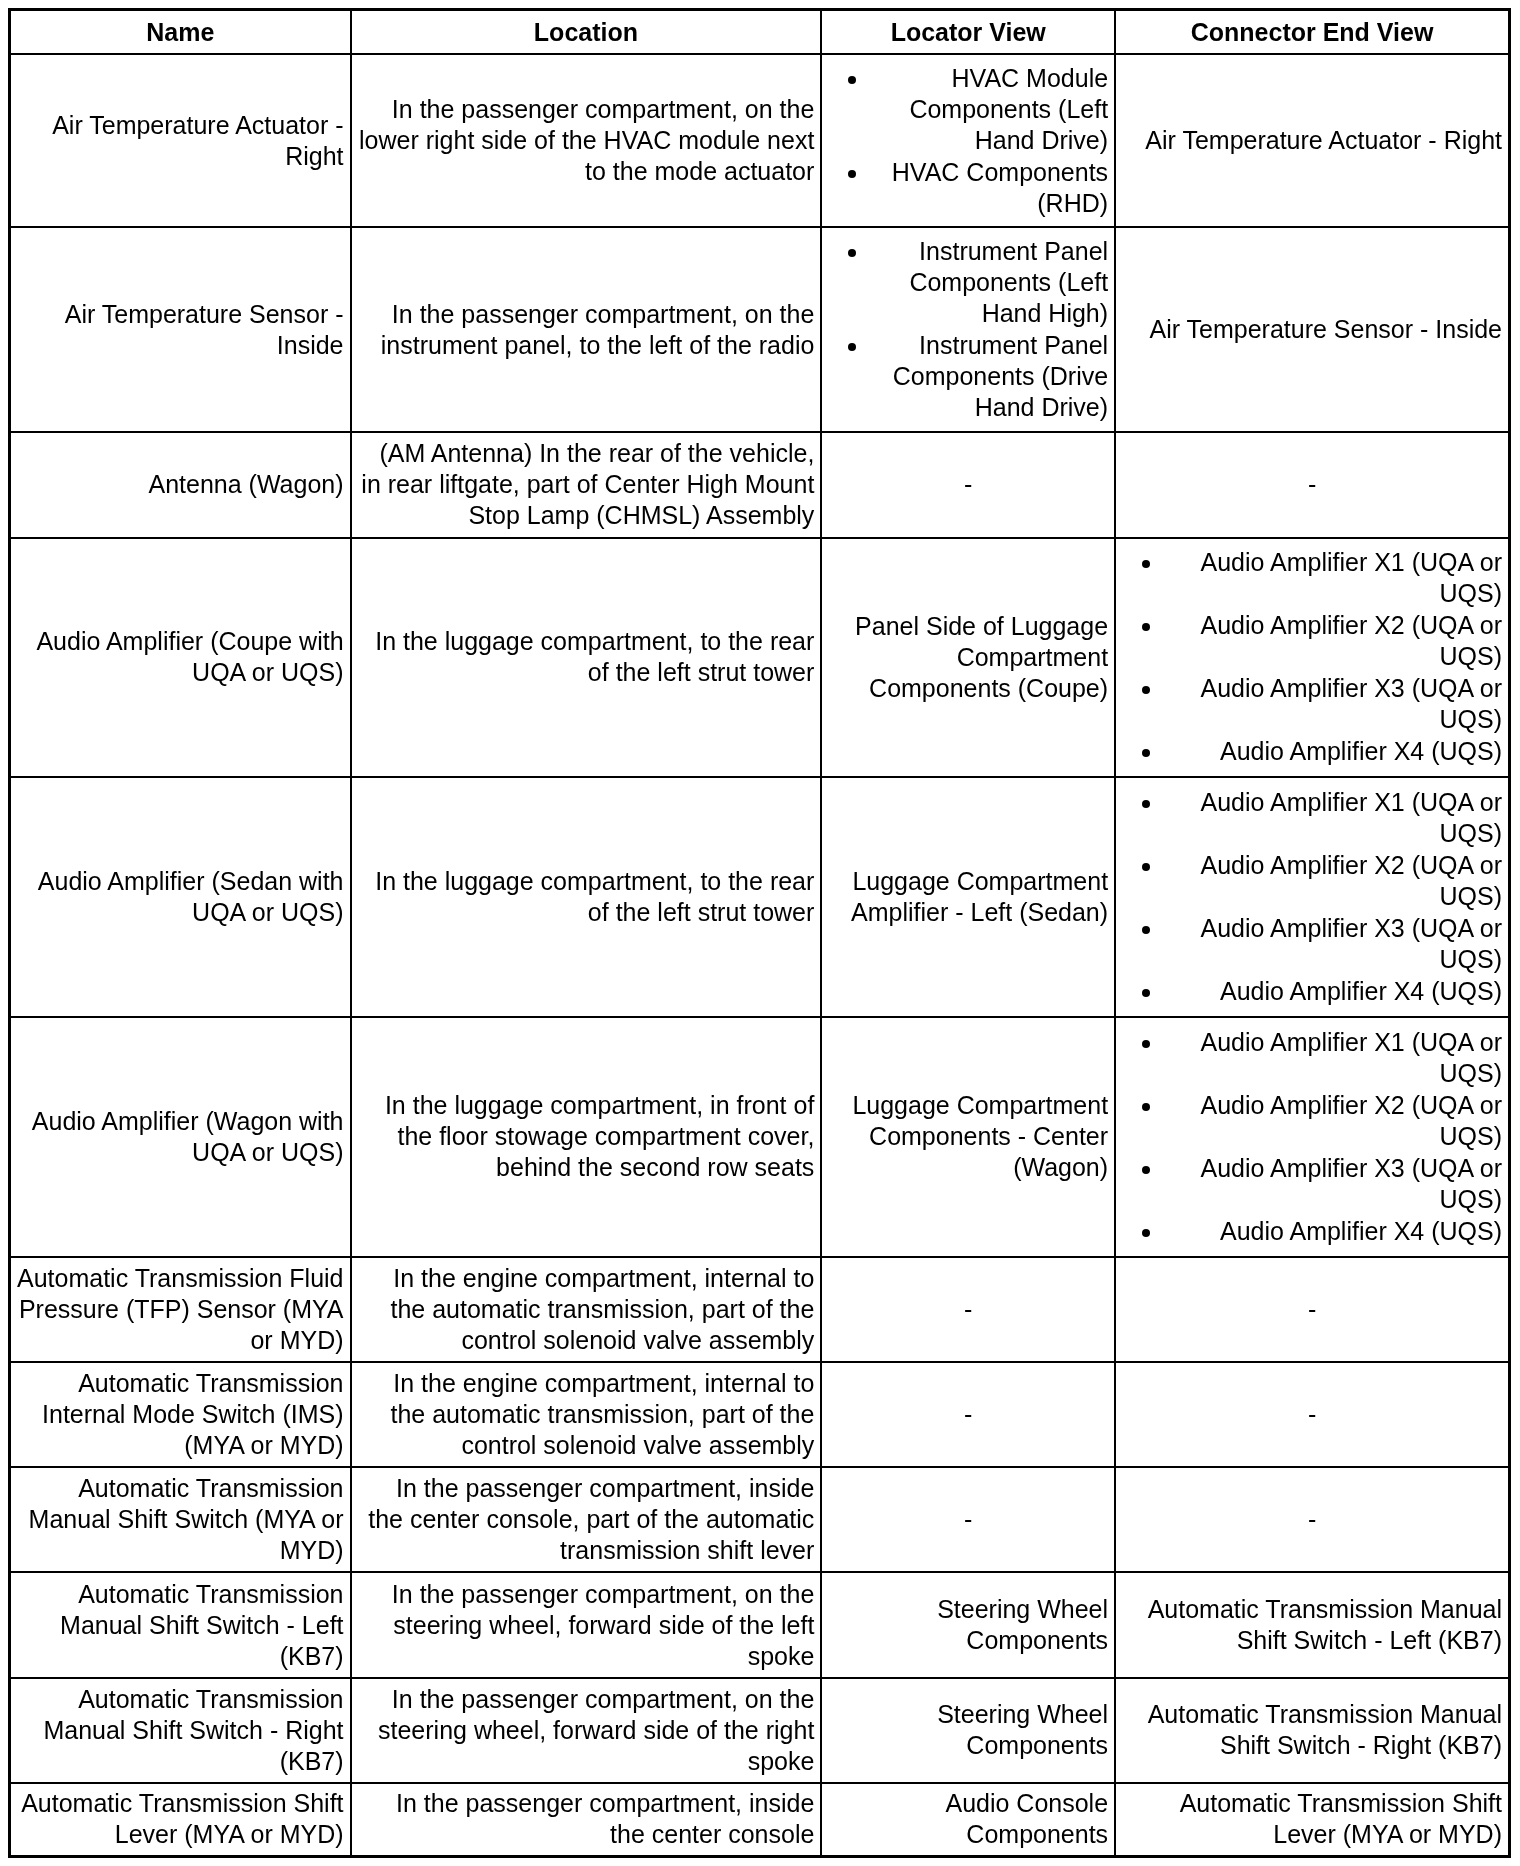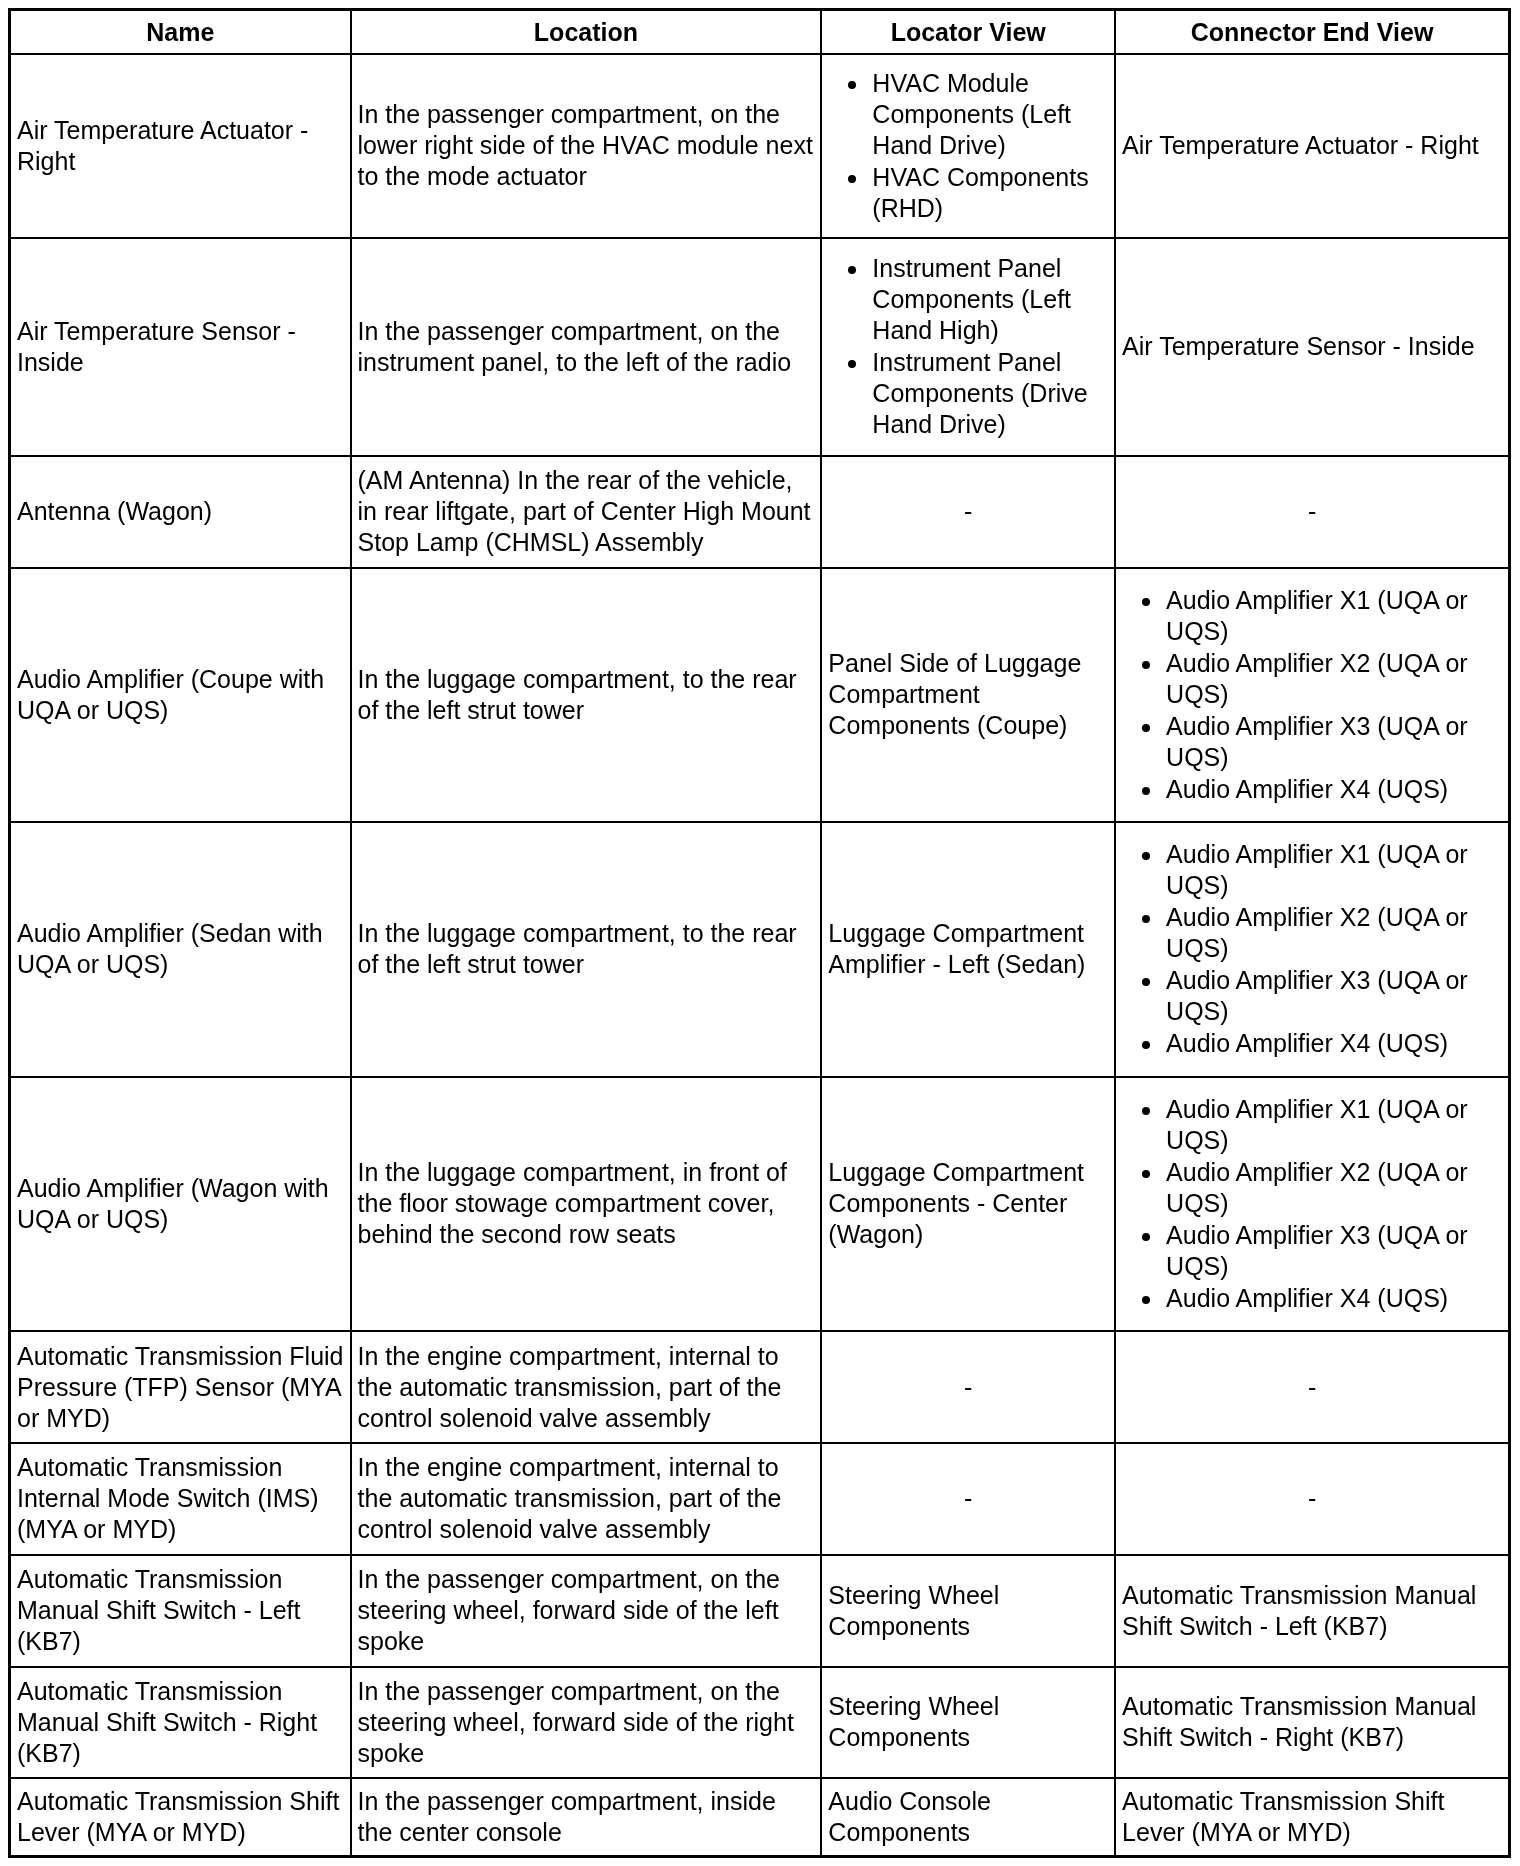--- a/index.html
+++ b/index.html
@@ -31,21 +31,21 @@
     vertical-align: middle;
     padding: 3px 6px;
     word-wrap: break-word;
   }
   th {
     text-align: center;
     font-weight: bold;
     padding: 4px 4px;
     height: 34px;
   }
-  td.cell-text { text-align: left; border-radius: 17px; }
+  td.cell-text { text-align: right; border-radius: 17px; }
   td.cell-dash { text-align: center; }
   ul.bullets {
     margin: 0;
     padding: 0 0 0 42px;
     list-style: disc;
   }
   ul.bullets li {
     margin: 1px 0;
     padding-left: 2px;
   }
@@ -143,20 +143,26 @@
           <td class="cell-dash">-</td>
           <td class="cell-dash">-</td>
         </tr>
         <tr>
           <td class="cell-text">Automatic Transmission Internal Mode Switch (IMS) (MYA or MYD)</td>
           <td class="cell-text">In the engine compartment, internal to the automatic transmission, part of the control solenoid valve assembly</td>
           <td class="cell-dash">-</td>
           <td class="cell-dash">-</td>
         </tr>
         <tr>
+          <td class="cell-text">Automatic Transmission Manual Shift Switch (MYA or MYD)</td>
+          <td class="cell-text">In the passenger compartment, inside the center console, part of the automatic transmission shift lever</td>
+          <td class="cell-dash">-</td>
+          <td class="cell-dash">-</td>
+        </tr>
+        <tr>
           <td class="cell-text">Automatic Transmission Manual Shift Switch - Left (KB7)</td>
           <td class="cell-text">In the passenger compartment, on the steering wheel, forward side of the left spoke</td>
           <td class="cell-text">Steering Wheel Components</td>
           <td class="cell-text">Automatic Transmission Manual Shift Switch - Left (KB7)</td>
         </tr>
         <tr>
           <td class="cell-text">Automatic Transmission Manual Shift Switch - Right (KB7)</td>
           <td class="cell-text">In the passenger compartment, on the steering wheel, forward side of the right spoke</td>
           <td class="cell-text">Steering Wheel Components</td>
           <td class="cell-text">Automatic Transmission Manual Shift Switch - Right (KB7)</td>

